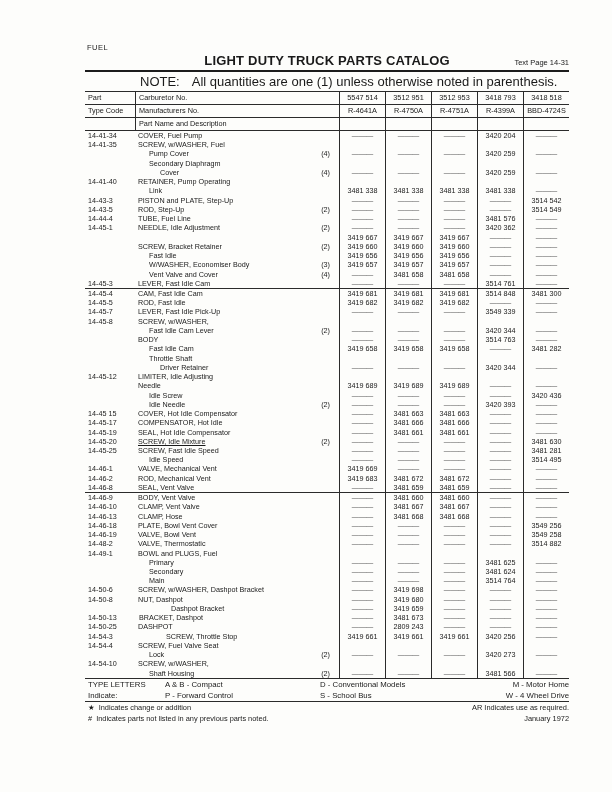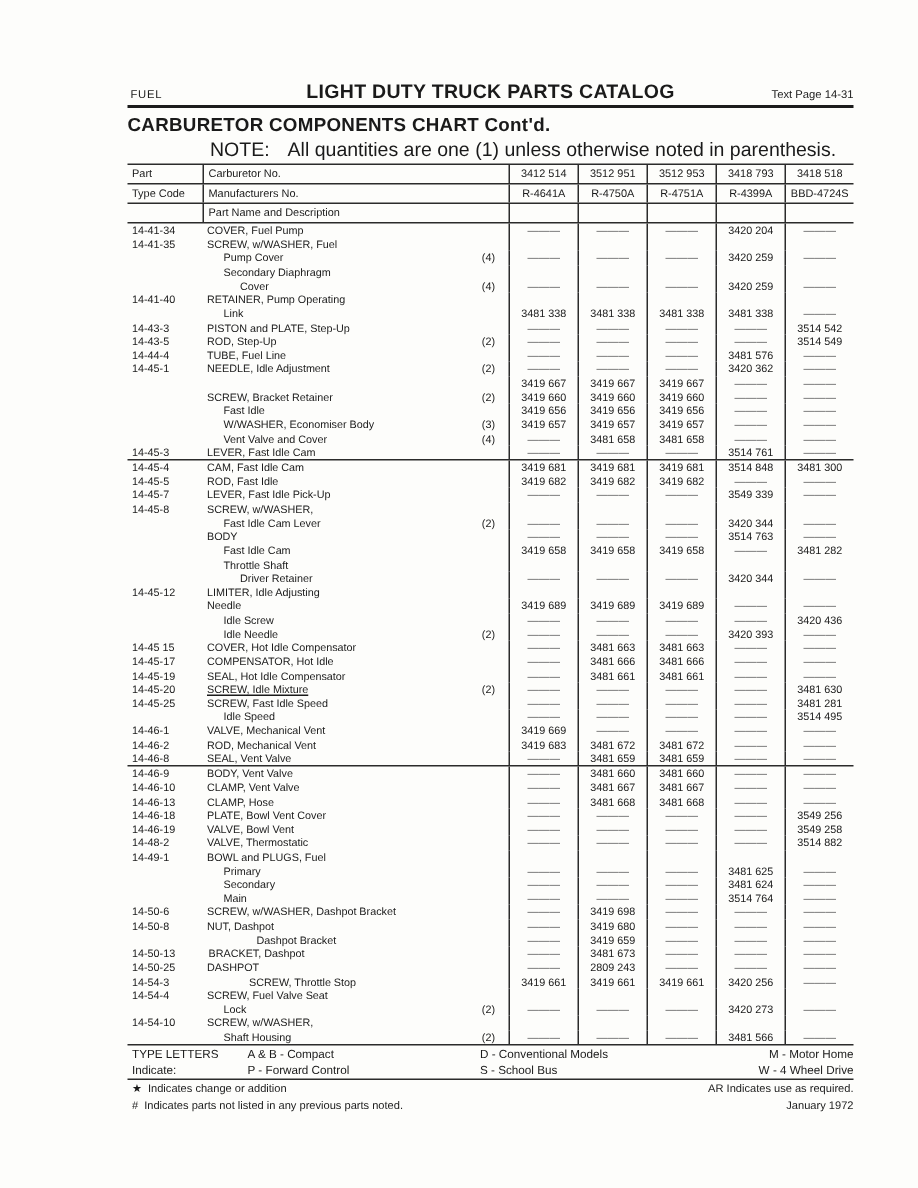--- a/index.html
+++ b/index.html
@@ -5,21 +5,21 @@
   html,body{margin:0;padding:0;background:#e8e8e8;}
   .page{
     width:612px;height:792px;background:#fdfdfb;position:relative;
     font-family:"Liberation Sans",sans-serif;color:#1a1a1a;overflow:hidden;
     margin:0 auto;box-sizing:border-box;
   }
   .content{position:absolute;left:85px;top:0;width:484px;}
 
   
   .masthead{position:relative;height:70px;border-bottom:2px solid #1c1c1c;}
-  .fuel{position:absolute;left:2px;bottom:3px;font-size:7.5px;letter-spacing:.5px;}
+  .fuel{position:absolute;left:2px;bottom:18px;font-size:7.5px;letter-spacing:.5px;}
   .cat-title{position:absolute;left:0;right:0;bottom:2px;text-align:center;
     font-size:13px;font-weight:bold;letter-spacing:.2px;}
   .text-page{position:absolute;right:0;bottom:3px;font-size:7.5px;}
 
   .section-title{font-size:12.5px;font-weight:bold;margin-top:4px;letter-spacing:.2px;}
   .note{font-size:13px;margin:2px 0 2px 55px;}
   .note-label{display:inline-block;margin-right:12px;}
 
   
   .ptable{margin-top:2px;}
@@ -52,31 +52,30 @@
 
 <div class="page">
   <div class="content">
 
     <div class="masthead">
       <span class="fuel">FUEL</span>
       <span class="cat-title">LIGHT DUTY TRUCK PARTS CATALOG</span>
       <span class="text-page">Text Page 14-31</span>
     </div>
 
-    <div class="section-title">CARBURETOR COMPONENTS CHART Cont'd.</div>
 
     <div class="note">
       <span class="note-label">NOTE:</span><span>All quantities are one (1) unless otherwise noted in parenthesis.</span>
     </div>
 
     <div class="ptable">
       <div class="hrow">
         <div class="c-code">Part</div>
         <div class="c-desc">Carburetor No.</div>
-        <div class="c-num">3412 514</div>
+        <div class="c-num">5547 514</div>
         <div class="c-num">3512 951</div>
         <div class="c-num">3512 953</div>
         <div class="c-num">3418 793</div>
         <div class="c-num">3418 518</div>
       </div>
       <div class="hrow">
         <div class="c-code">Type Code</div>
         <div class="c-desc">Manufacturers No.</div>
         <div class="c-num">R-4641A</div>
         <div class="c-num">R-4750A</div>

